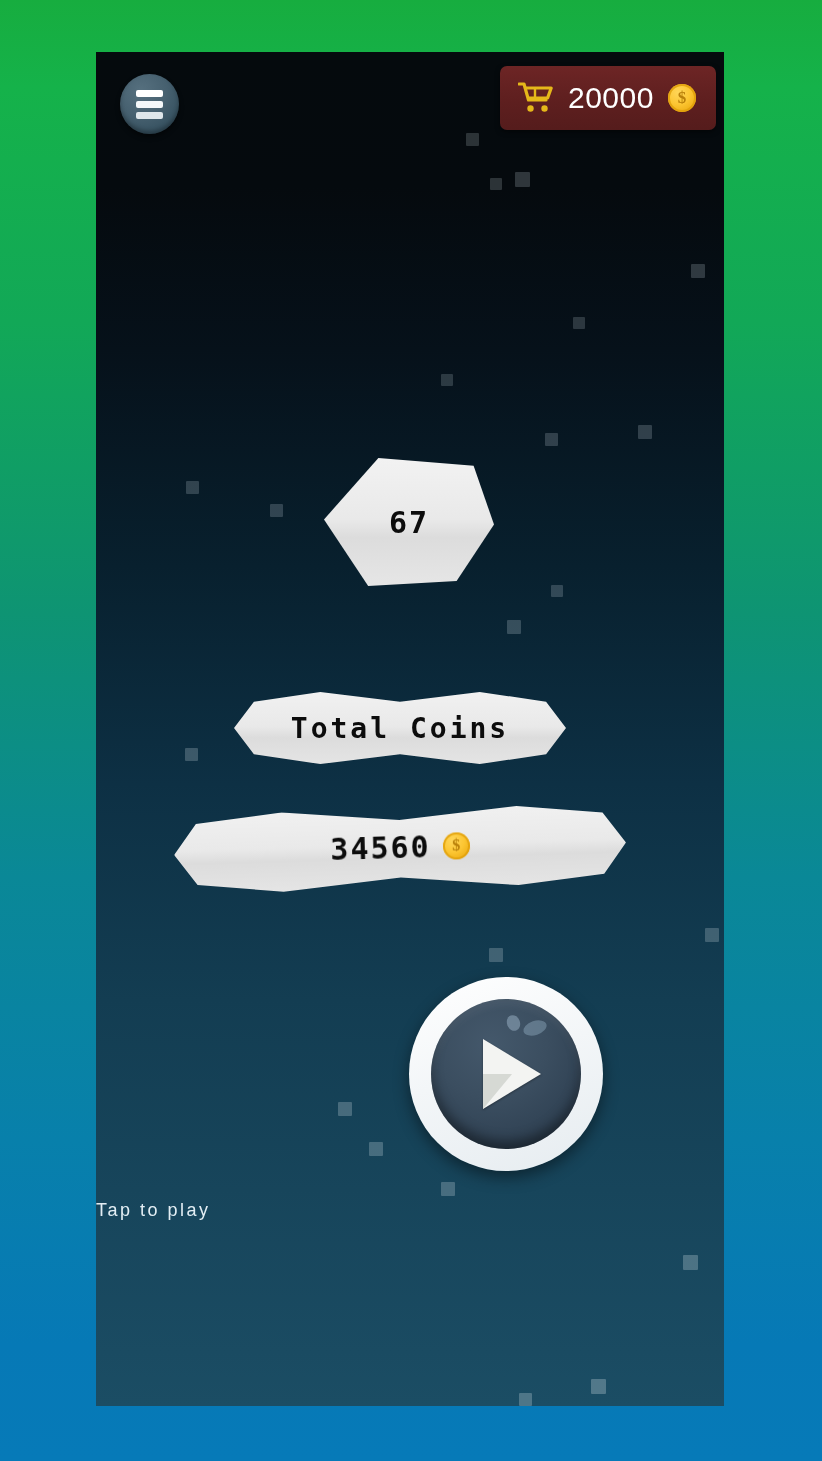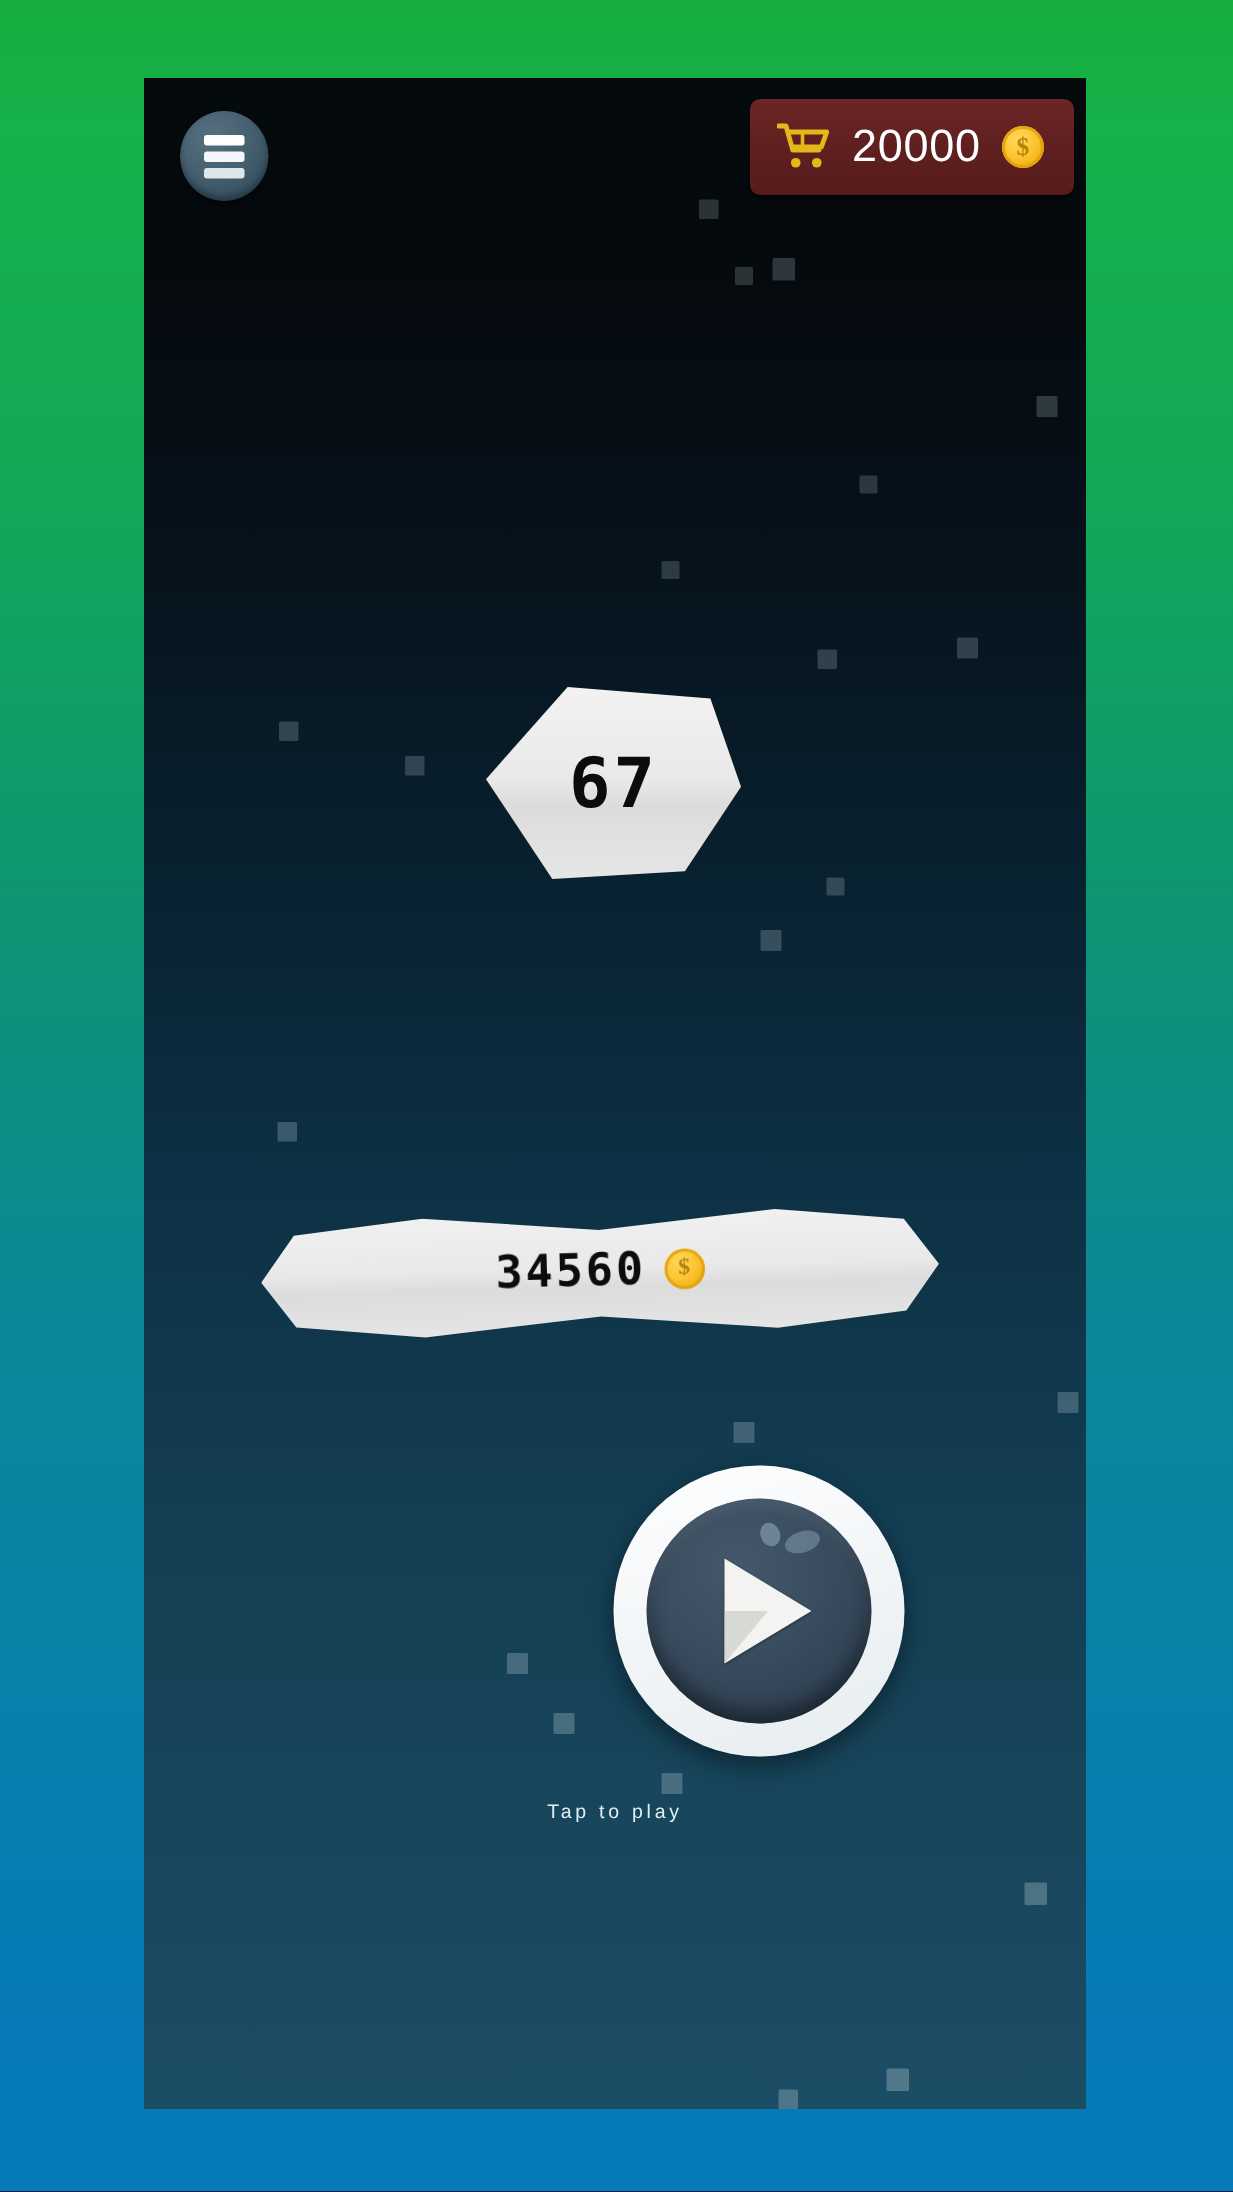--- a/index.html
+++ b/index.html
@@ -151,21 +151,21 @@
   }
   .banner-wide .banner-label { font-size: 28px; }
 
   
   #score-hex {
     position: absolute;
     width: 170px;
     height: 128px;
     clip-path: polygon(32% 0%, 88% 6%, 100% 52%, 78% 96%, 26% 100%, 0% 48%);
   }
-  #score-hex .banner-label { font-size: 46px; letter-spacing: 2px; }
+  #score-hex .banner-label { font-size: 30px; letter-spacing: 2px; }
 
   
   #coins-value-banner {
     position: absolute;
     width: 452px;
     height: 90px;
     transform: rotate(-1.6deg);
     clip-path: polygon(
       0% 52%, 5% 18%, 24% 8%, 50% 20%, 76% 8%, 95% 18%, 100% 52%,
       95% 86%, 76% 96%, 50% 84%, 24% 96%, 5% 86%);
@@ -228,23 +228,23 @@
     width: 0; height: 0;
     border-top: 0 solid transparent;
     border-bottom: 35px solid transparent;
     border-left: 29px solid rgba(190,195,188,0.55);
   }
 
   #tap-label {
     position: absolute;
     left: 0; right: 0;
     top: 1148px;
-    text-align: center;
+    text-align: left;
     color: #e3eef4;
-    font-size: 13px;
+    font-size: 18px;
     font-family: "Liberation Sans", sans-serif;
     letter-spacing: 2.5px;
   }
 </style>
 </head>
 <body>
 
 <div id="app">
 
   <div id="game-panel">
@@ -294,20 +294,23 @@
       </svg>
       <span class="shop-amount">20000</span>
       <span class="coin big">$</span>
     </div>
 
 
     <div class="banner" id="score-hex" style="left:228px; top:406px;">
       <span class="banner-label">67</span>
     </div>
 
+    <div class="banner banner-wide" style="left:138px; top:635px;">
+      <span class="banner-label">Total Coins</span>
+    </div>
 
     <div class="banner" id="coins-value-banner" style="left:78px; top:750px;">
       <span class="banner-label">34560</span>
       <span class="coin small">$</span>
     </div>
 
     <div id="play-button">
       <div id="play-inner">
         <span class="gloss1"></span>
         <span class="gloss2"></span>

